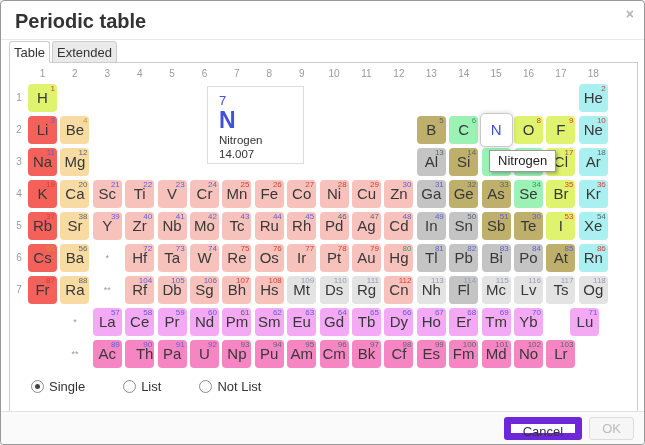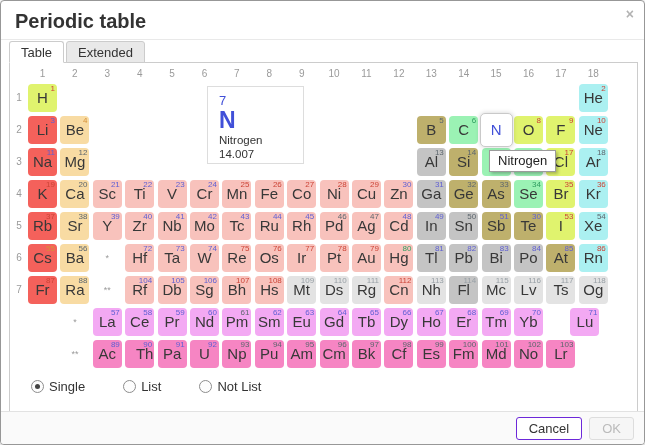--- a/index.html
+++ b/index.html
@@ -5,21 +5,21 @@
   html,body{margin:0;padding:0;background:#fff;}
   *{box-sizing:border-box;}
   body{font-family:"Liberation Sans",sans-serif;-webkit-font-smoothing:antialiased;}
   .dialog{position:relative;width:645px;height:445px;background:#fff;border:1px solid #979797;
           border-radius:4px;overflow:hidden;box-shadow:0 2px 6px rgba(0,0,0,.25);}
   .titlebar{position:relative;height:39px;padding:9px 14px 0 14px;border-bottom:1px solid #e9e9e9;}
   .title{font-size:20px;font-weight:bold;color:#333;}
   .close{position:absolute;right:10px;top:6px;color:#b3b3b3;font-size:14px;font-weight:bold;
          cursor:pointer;line-height:14px;}
   .tabs{position:absolute;left:8px;top:40px;display:flex;z-index:3;}
-  .tab{height:22px;padding:3px 11px;font-size:13px;color:#333;border:1px solid #ccc;
+  .tab{height:22px;padding:3px 4px;font-size:13px;color:#333;border:1px solid #ccc;
        background:#e9e9e9;margin-right:2px;border-radius:3px 3px 0 0;cursor:pointer;}
   .tab.active{background:#fff;border-bottom-color:#fff;position:relative;}
   .panel{position:absolute;left:8px;top:61px;width:629px;height:350px;border:1px solid #ccc;
          background:#fff;}
   .canvas{position:absolute;left:0;top:0;right:0;bottom:0;}
   .glabel,.plabel,.marker{position:absolute;color:#9a9a9a;font-size:10px;text-align:center;}
   .cell{position:absolute;width:29px;height:28px;border-radius:4px;cursor:pointer;
         text-align:center;line-height:28px;font-size:15px;color:#383838;}
   .cell .num{position:absolute;top:0px;right:2px;font-size:8px;line-height:9px;}
   .cell.sel{background:#fff;border:1px solid #c9c9c9;box-shadow:0 0 5px rgba(0,0,0,.18);
@@ -36,21 +36,21 @@
   .radio-item{display:flex;align-items:center;margin-right:9px;cursor:pointer;}
   .rdot{width:13px;height:13px;border:1px solid #8d8d8d;border-radius:50%;margin-right:5px;
         background:#fdfdfd;position:relative;}
   .radio-item.selected .rdot::after{content:"";position:absolute;left:3px;top:3px;width:5px;height:5px;
         border-radius:50%;background:#444;}
   .footer{position:absolute;left:0;right:0;bottom:0;height:33px;background:#fafafa;
           border-top:1px solid #e2e2e2;display:flex;justify-content:flex-end;align-items:center;
           padding-right:10px;}
   .btn{height:23px;padding:0 12px;font-size:13px;border-radius:3px;margin-left:7px;cursor:pointer;
        font-family:"Liberation Sans",sans-serif;}
-  .btn.cancel{background:#fff;border:1px solid #6d28d9;color:#333;}
+  .btn.cancel{background:#fff;border:7px solid #6d28d9;color:#333;}
   .btn.ok{background:#f6f6f6;border:1px solid #ddd;color:#bbb;cursor:default;}
 </style>
 </head>
 <body>
 
 <div class="dialog">
 
   <div class="titlebar">
     <span class="title">Periodic table</span>
     <span class="close">×</span>

